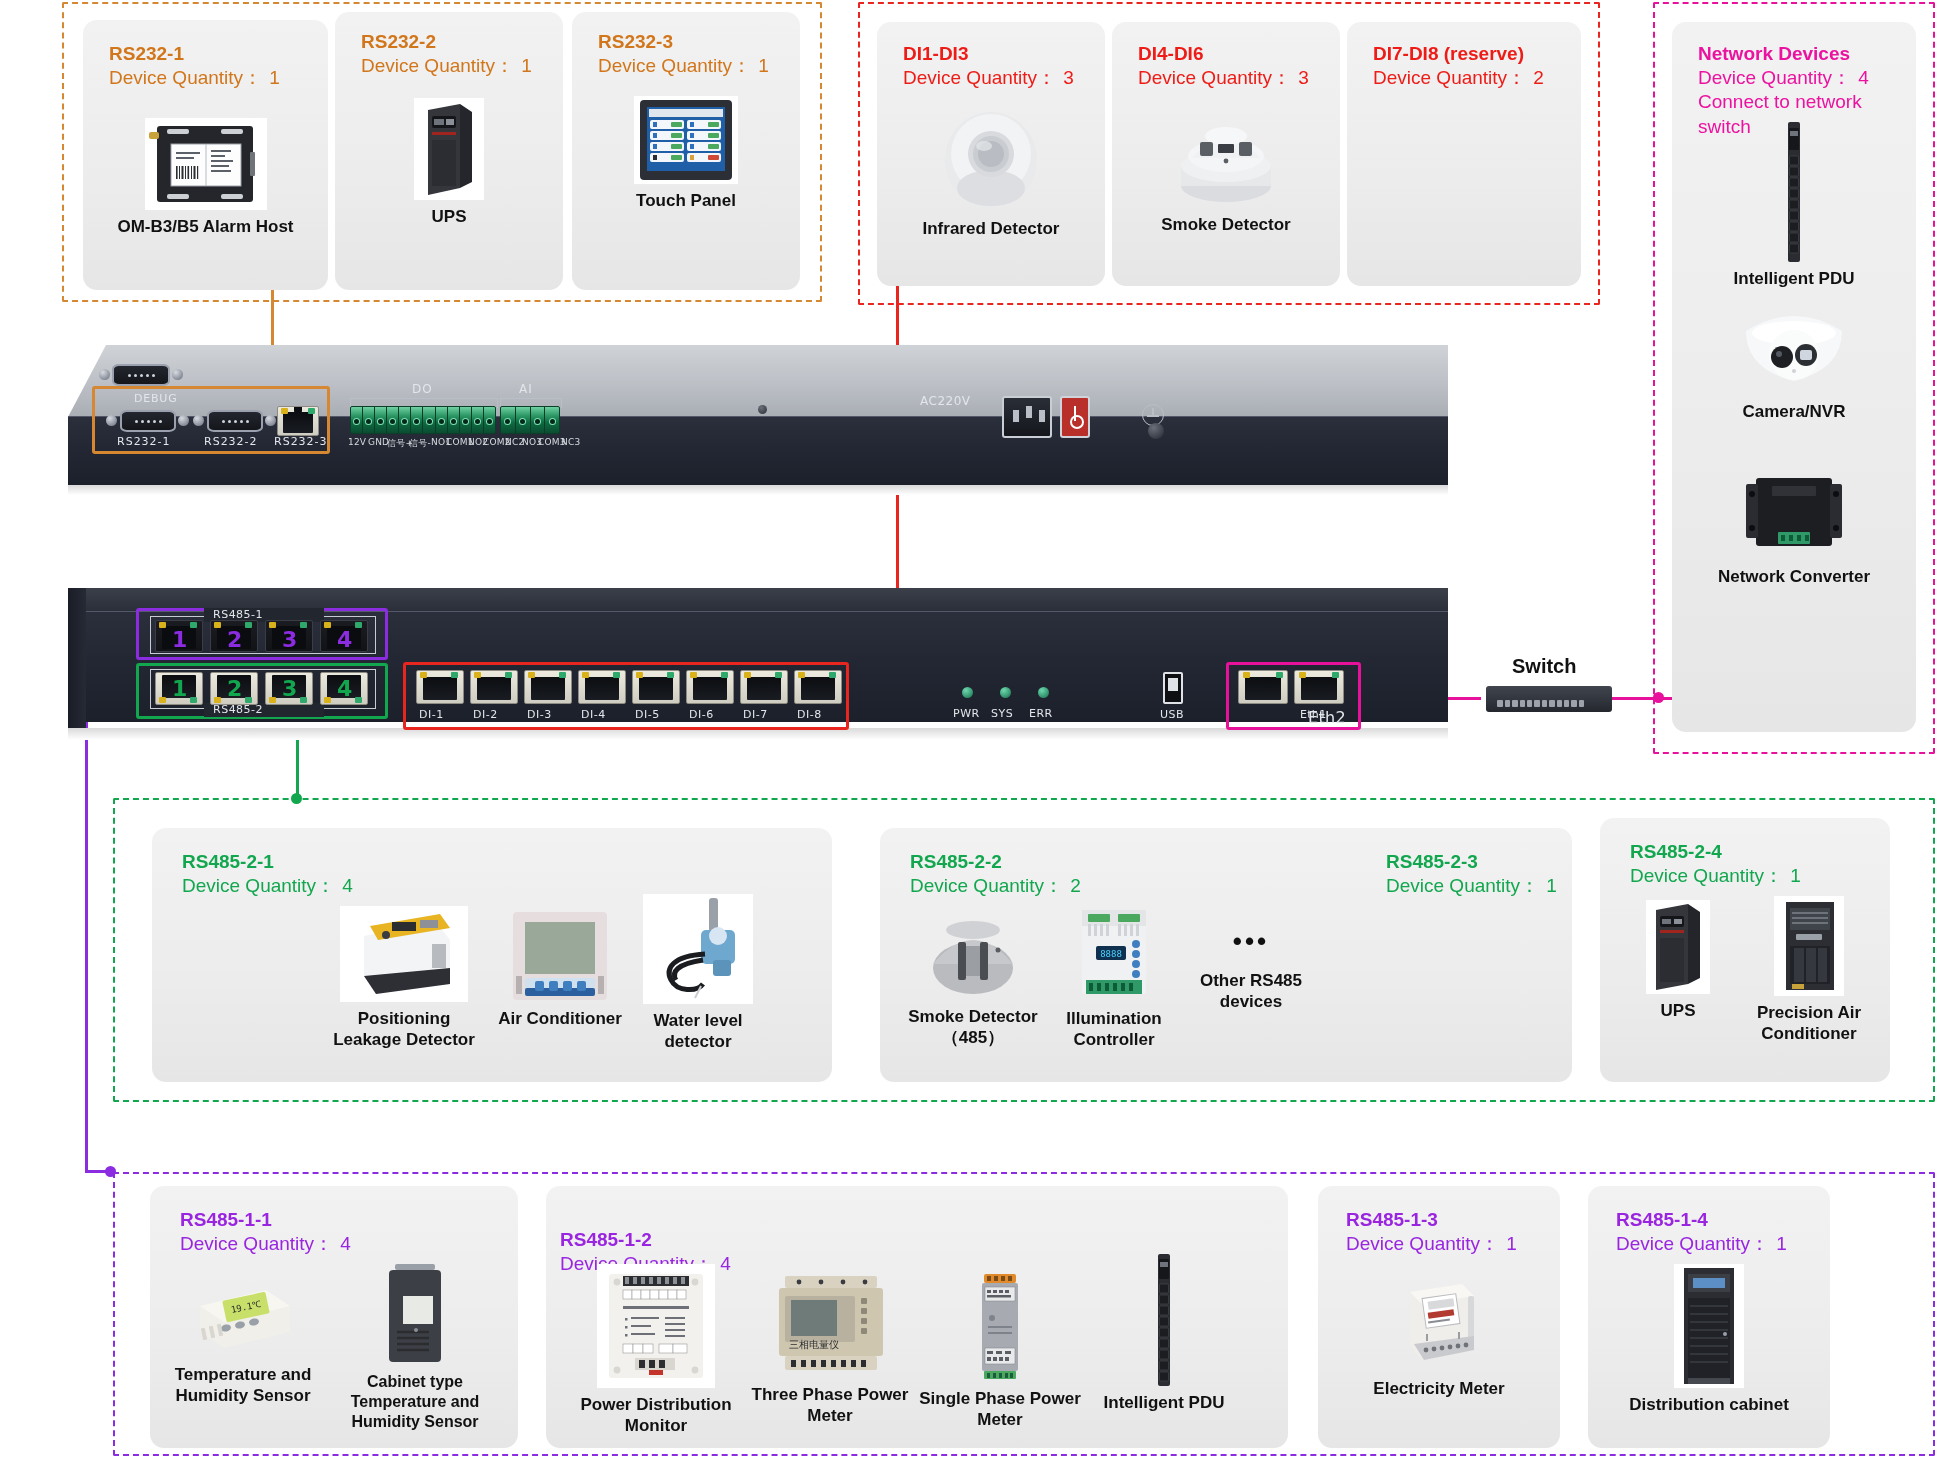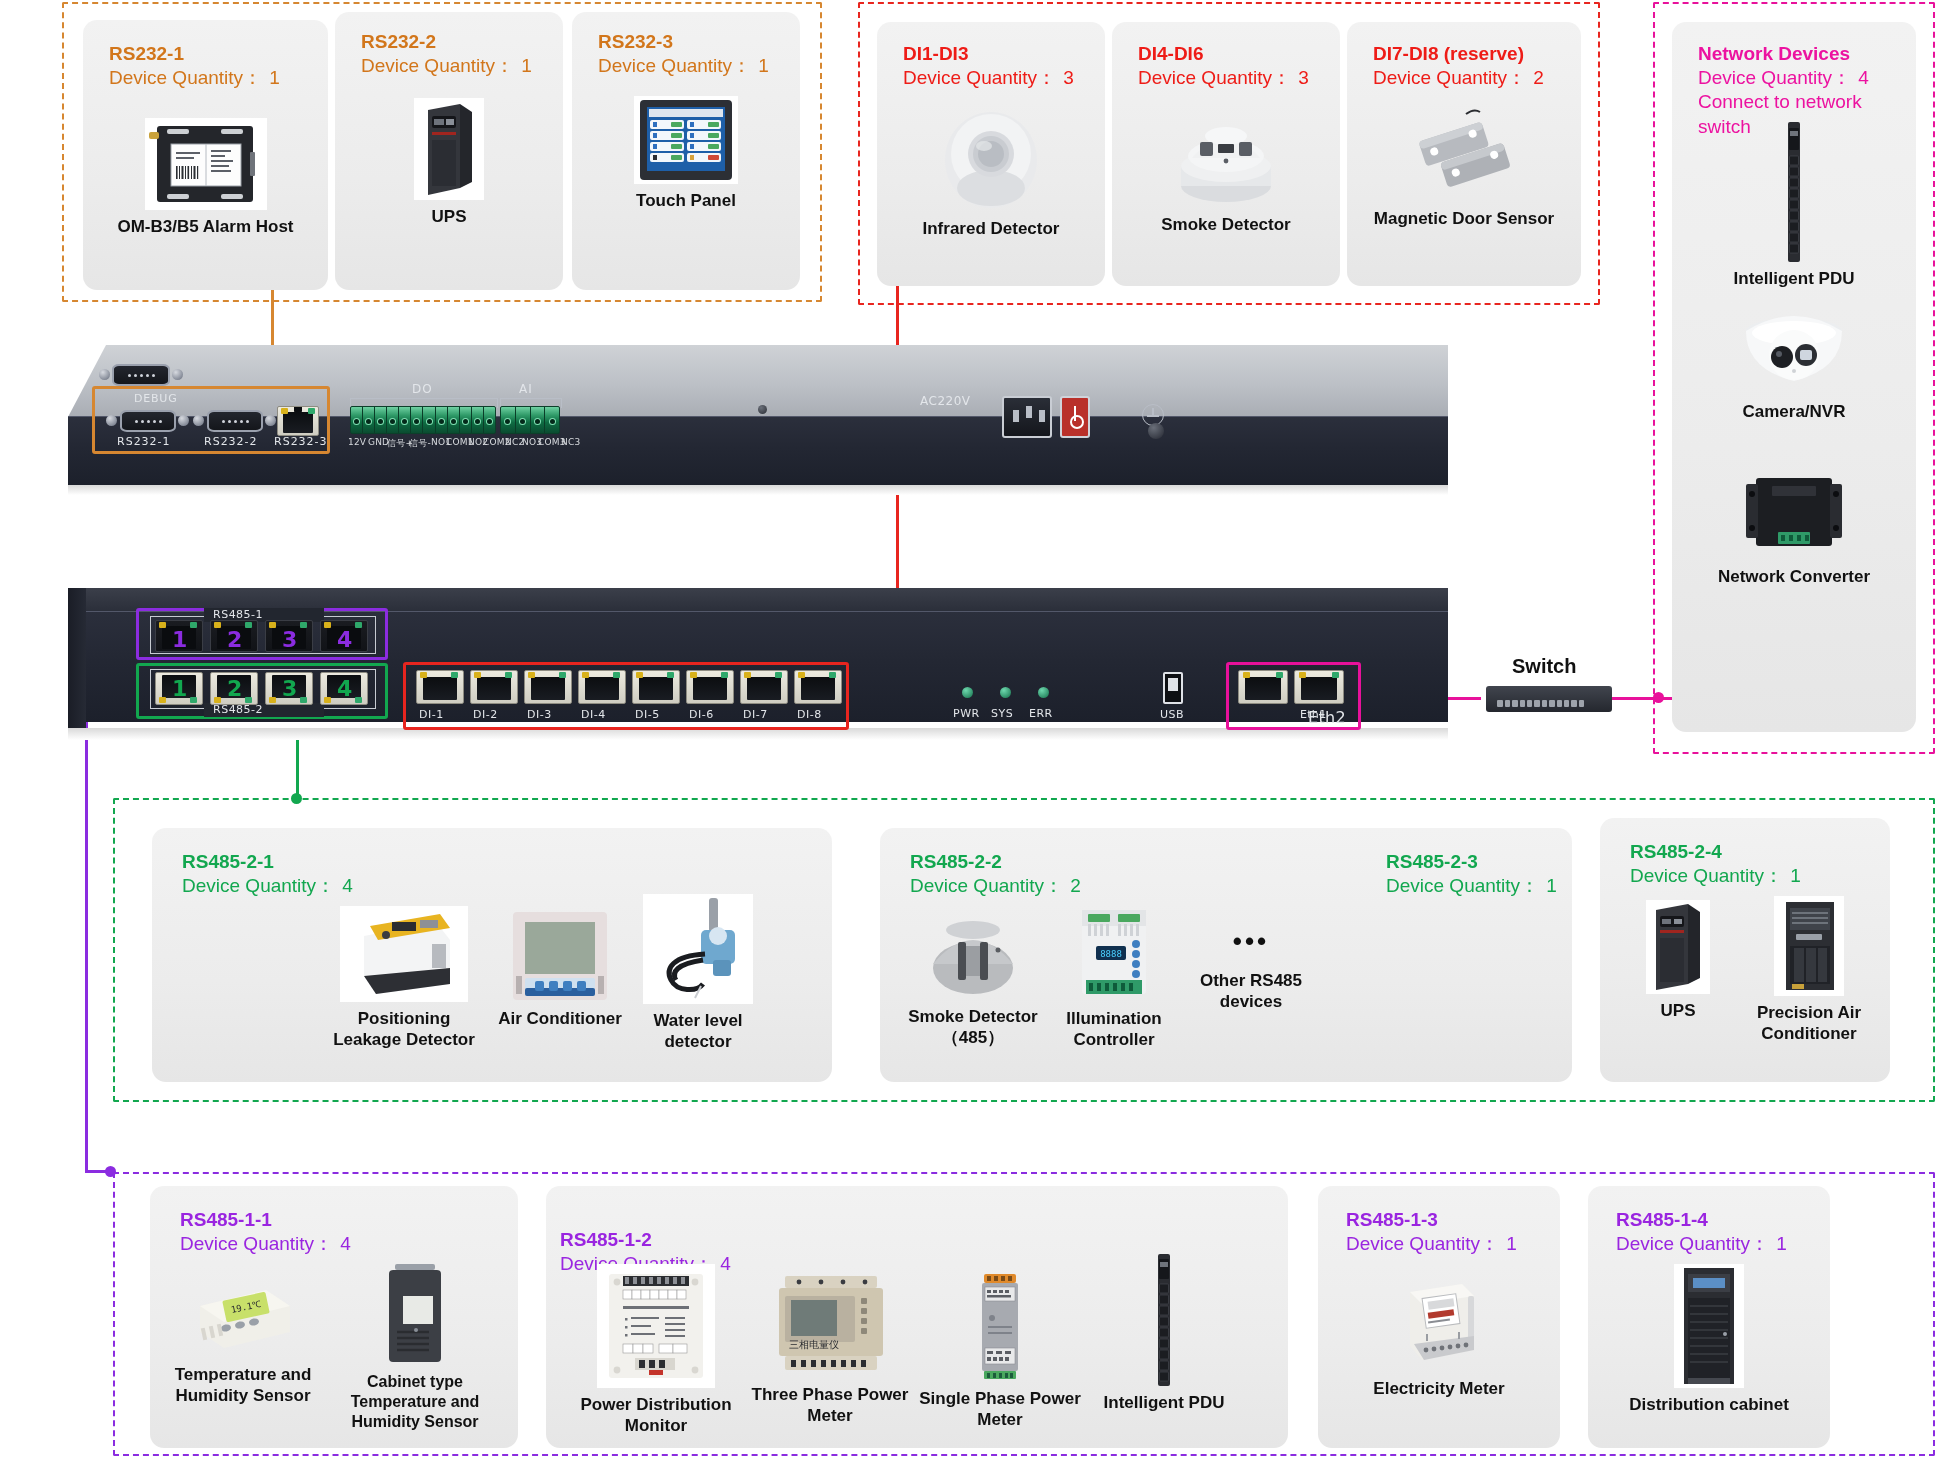--- a/index.html
+++ b/index.html
@@ -312,38 +312,20 @@
     </svg>
     <div class="item-label">Smoke Detector</div>
   </div>
 </div>
 
 <div class="card" style="left:1347px;top:22px;width:234px;height:264px;">
   <div class="hdr" style="left:26px;top:20px;">
     <div class="card-title r">DI7-DI8 (reserve)</div>
     <div class="card-qty r"><span>Device Quantity：</span><span style="padding-left:7px">2</span></div>
   </div>
-  <div class="item" style="left:0;top:84px;width:234px;">
-    <svg class="item-img" width="120" height="96" viewBox="0 0 120 96">
-      <path d="M62 8 Q70 2 76 6" stroke="#2a2c30" stroke-width="2" fill="none"></path>
-      <g transform="rotate(-18 60 40)">
-        <rect x="18" y="22" width="66" height="26" rx="4" fill="#b7babf"></rect>
-        <rect x="18" y="22" width="66" height="8" rx="4" fill="#cdd0d4"></rect>
-        <circle cx="30" cy="36" r="4" fill="#ffffff"></circle>
-        <circle cx="72" cy="31" r="4" fill="#ffffff"></circle>
-      </g>
-      <g transform="rotate(-18 60 66)">
-        <rect x="40" y="50" width="66" height="26" rx="4" fill="#aeb1b6"></rect>
-        <rect x="40" y="50" width="66" height="8" rx="4" fill="#c6c9cd"></rect>
-        <circle cx="52" cy="64" r="4" fill="#ffffff"></circle>
-        <circle cx="94" cy="59" r="4" fill="#ffffff"></circle>
-      </g>
-    </svg>
-    <div class="item-label">Magnetic Door Sensor</div>
-  </div>
 </div>
 
 <div class="group magenta" style="left:1653px;top:2px;width:282px;height:752px;"></div>
 
 <div class="card" style="left:1672px;top:22px;width:244px;height:710px;">
   <div class="hdr" style="left:26px;top:20px;">
     <div class="card-title m">Network Devices</div>
     <div class="card-qty m"><span>Device Quantity：</span><span style="padding-left:7px">4</span></div>
     <div class="card-qty m">Connect to network switch</div>
   </div>

